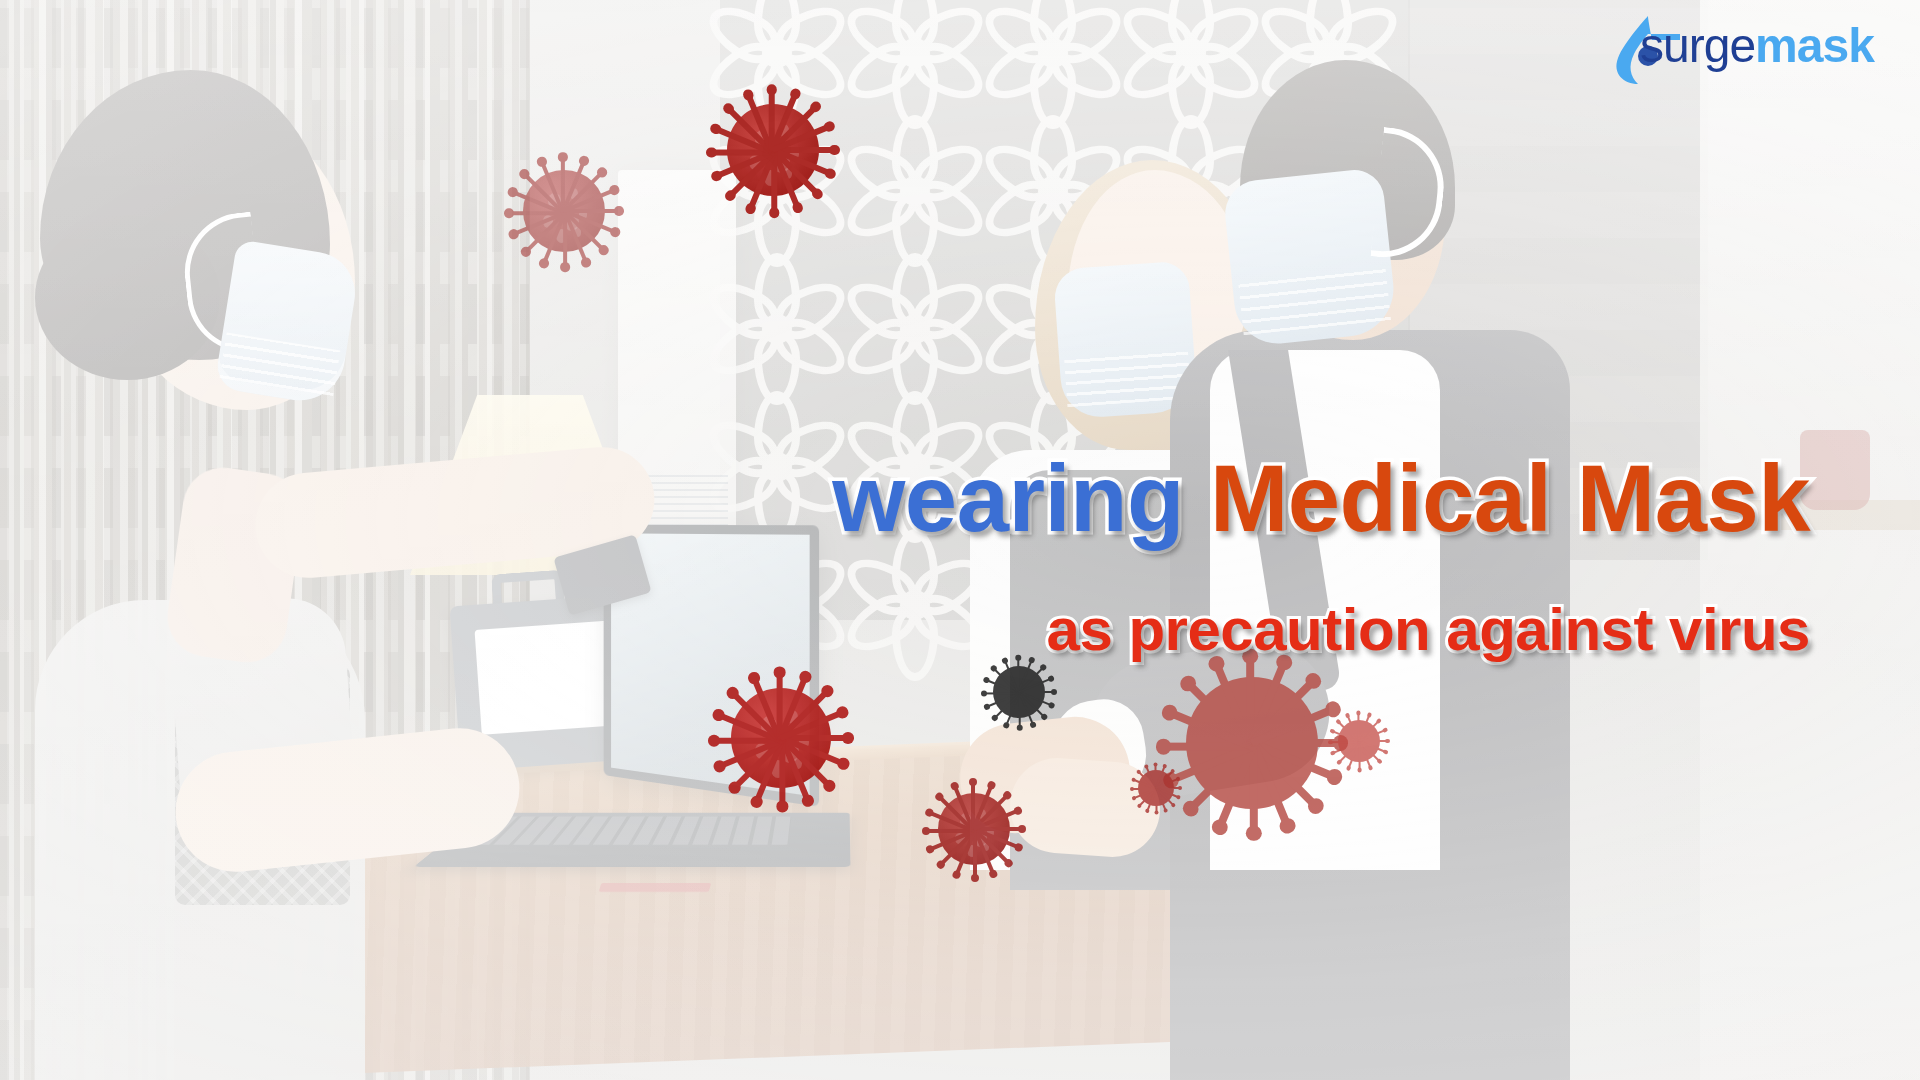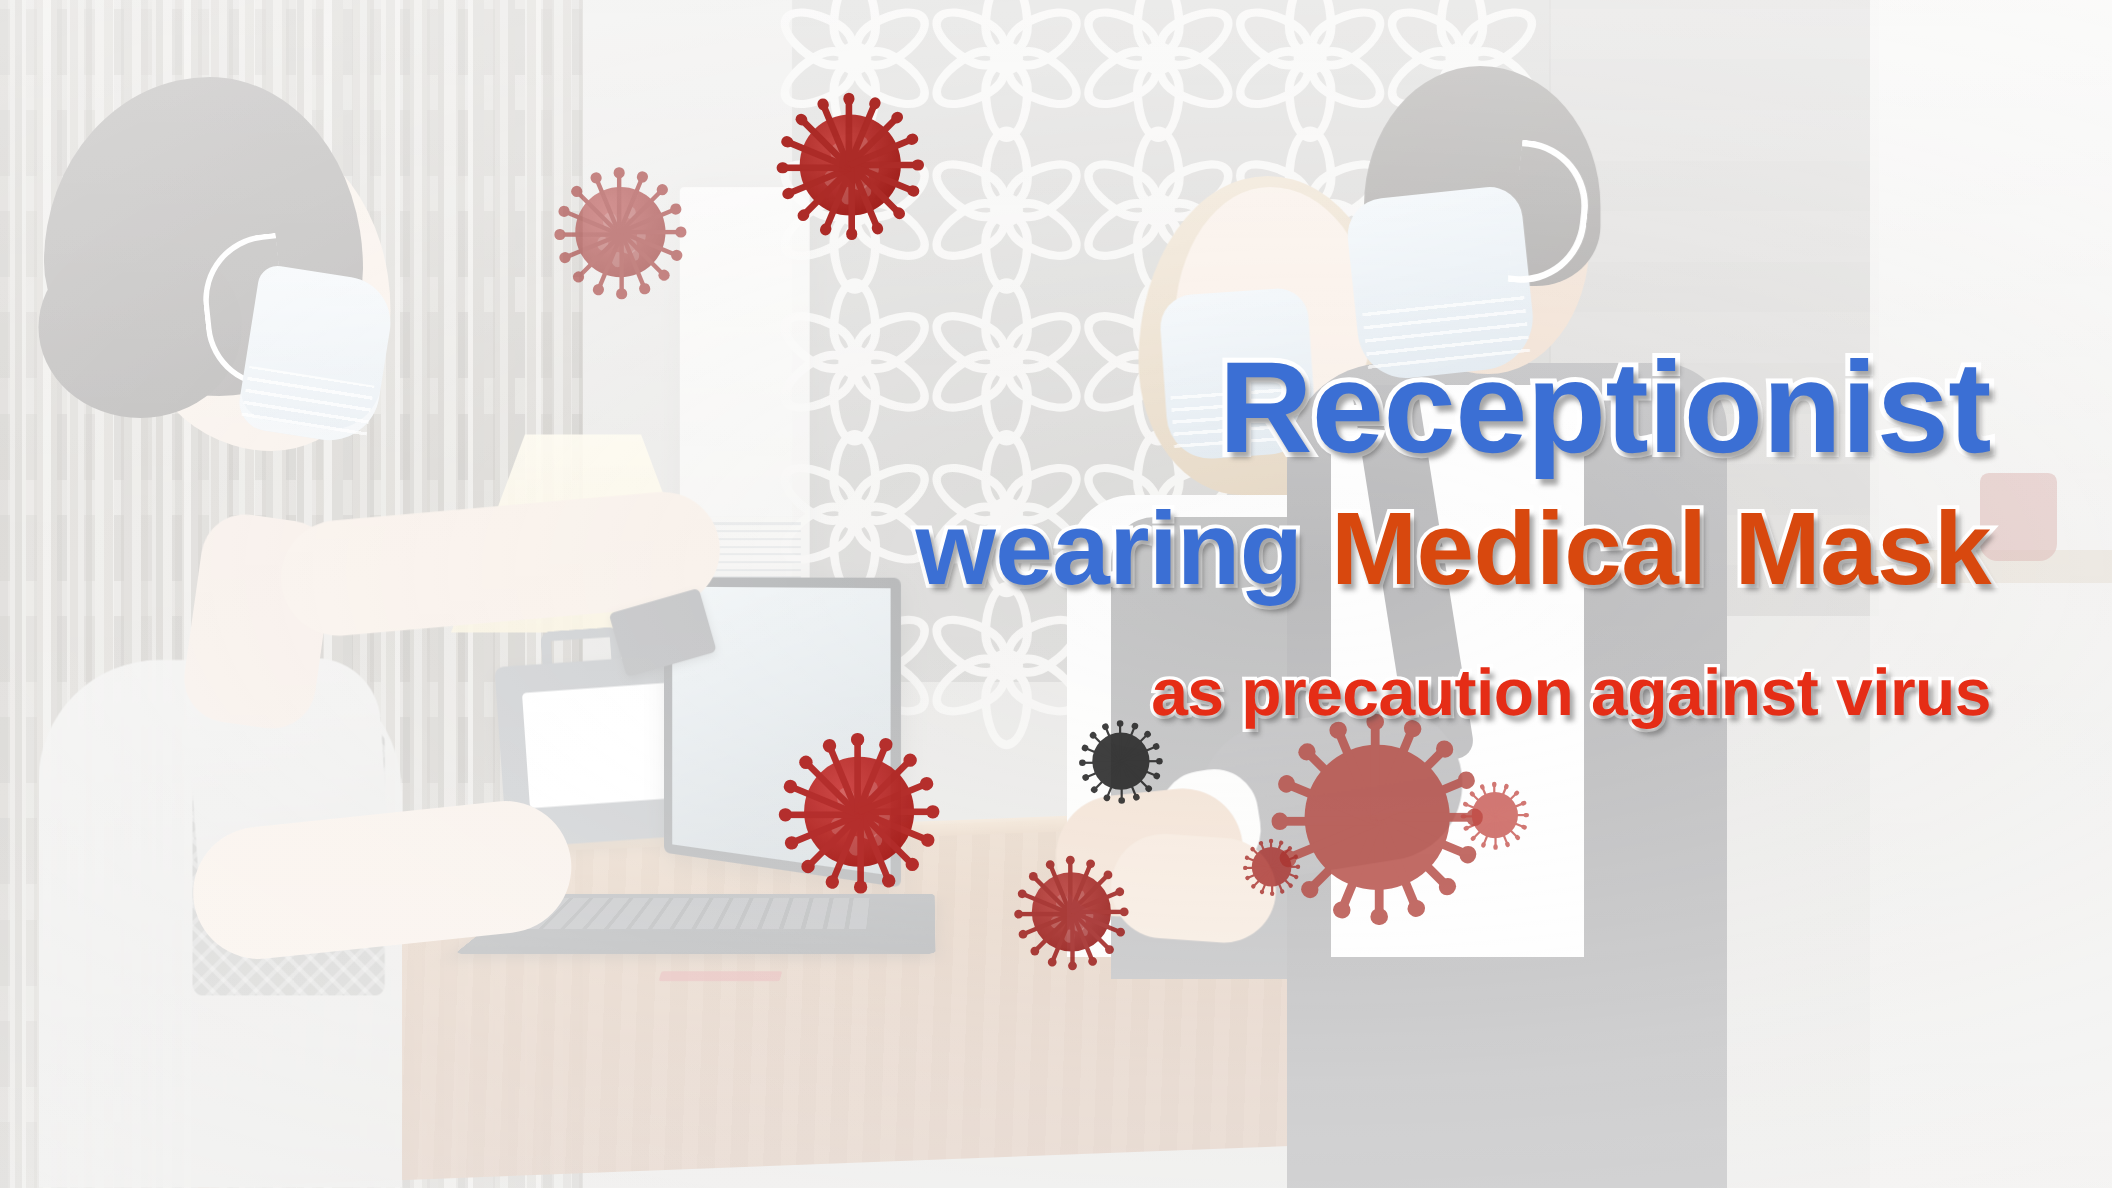--- a/index.html
+++ b/index.html
@@ -1425,28 +1425,38 @@
         <div class="spike" style="transform: rotate(337.5deg);">
           <i style="width: 28.14px; height: 2.31px; margin-top: -1.155px; --k: 4.83px;">
             <span style="position: absolute; width: 4.83px; height: 4.83px; border-radius: 50%; background: currentcolor; left: 25.725px; top: -1.26px;"></span>
           </i>
         </div>
       </div>
     </div>
 
   <div class="headline">
 
-    <div class="line l1">
-      <span class="tx c-blue">Receptionist</span>
-    </div>
 
     <div class="line l3">
       <span class="tx xs c-red">as precaution against virus</span>
     </div>
 
     <div class="line l2">
       <span class="tx sm c-blue">wearing</span><span style="display:inline-block;width:26px"></span><span class="tx sm c-orange">Medical Mask</span>
     </div>
 
   </div>
 
+  <div class="logo">
+    <div class="logo-wrap">
+      <div class="logo-drop">
+        <svg viewBox="0 0 78 72" width="78" height="72" aria-hidden="true">
+          <path d="M40 2 C40 2 16 28 10 44 C4 60 16 70 30 70 C22 62 20 52 26 40 C31 30 40 20 40 20 L72 20 L72 26 L44 26 C44 26 40 6 40 2 Z" fill="#4aa9f0"></path>
+        </svg>
+      </div>
+      <div class="logo-dot"></div>
+      <div class="logo-text">
+        <span class="lg-surge">surge</span><span class="lg-mask">mask</span>
+      </div>
+    </div>
+  </div>
 
 </div>
 
 </body></html>

